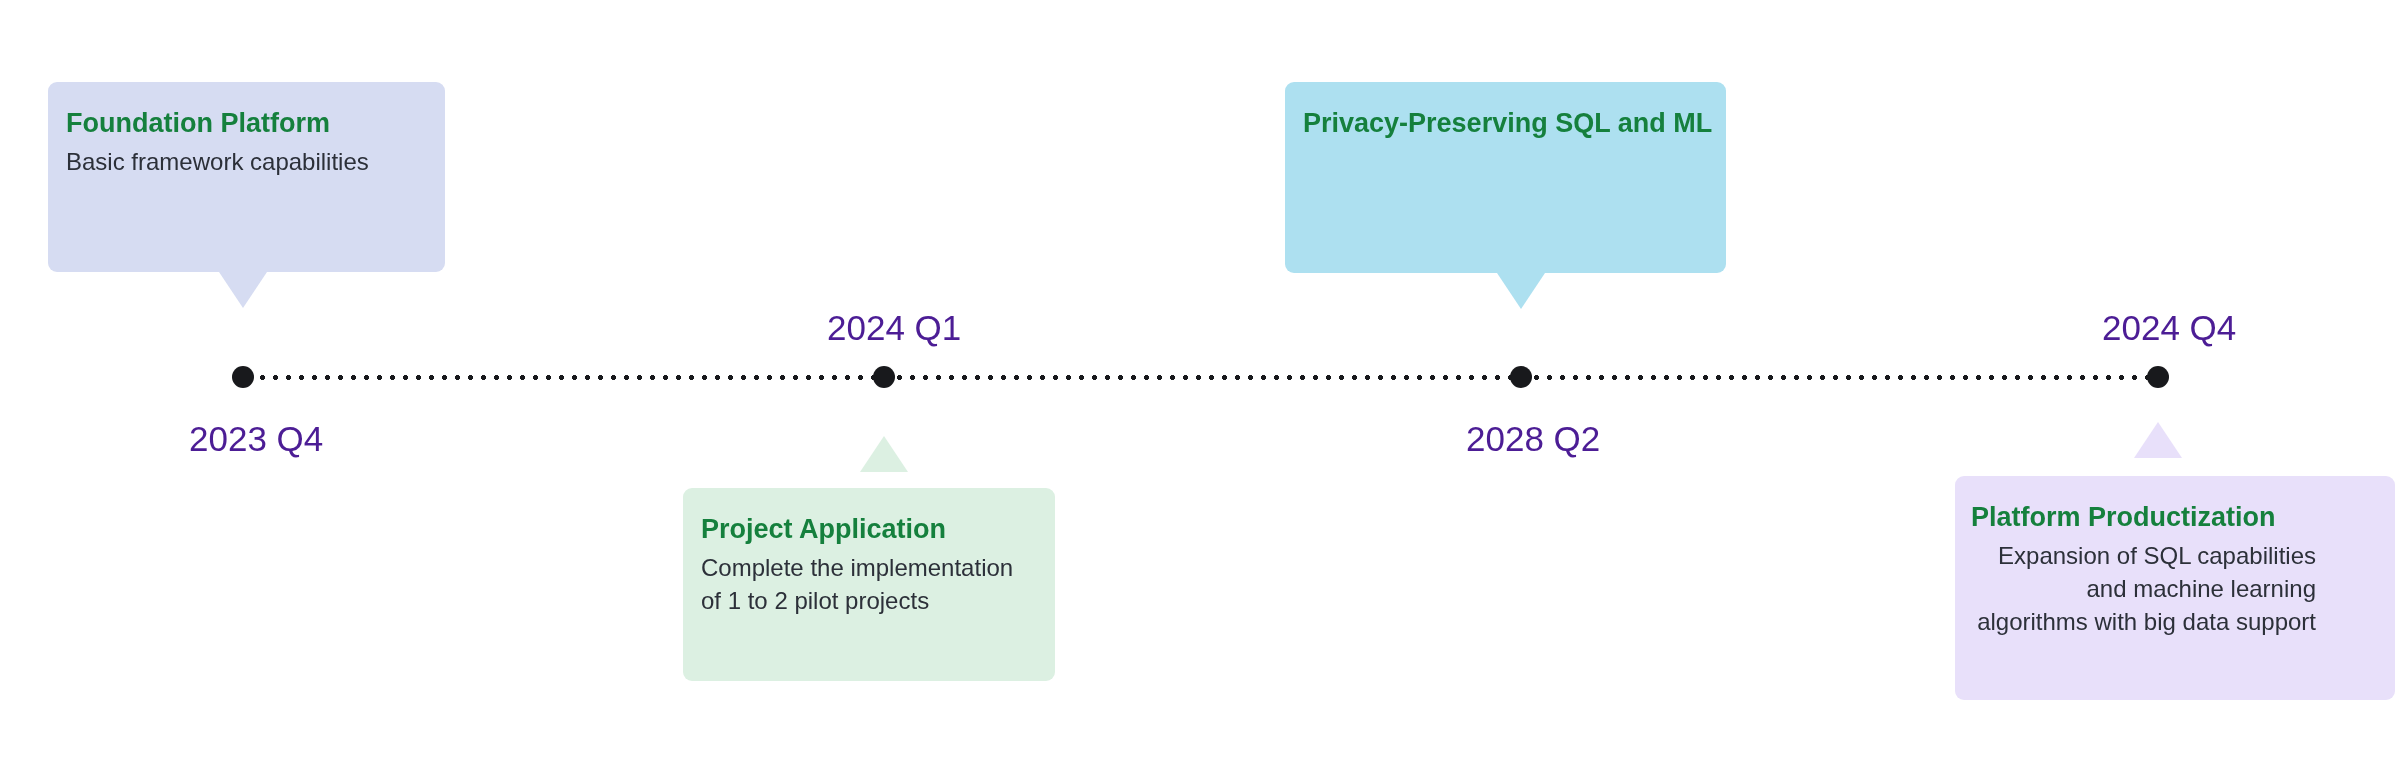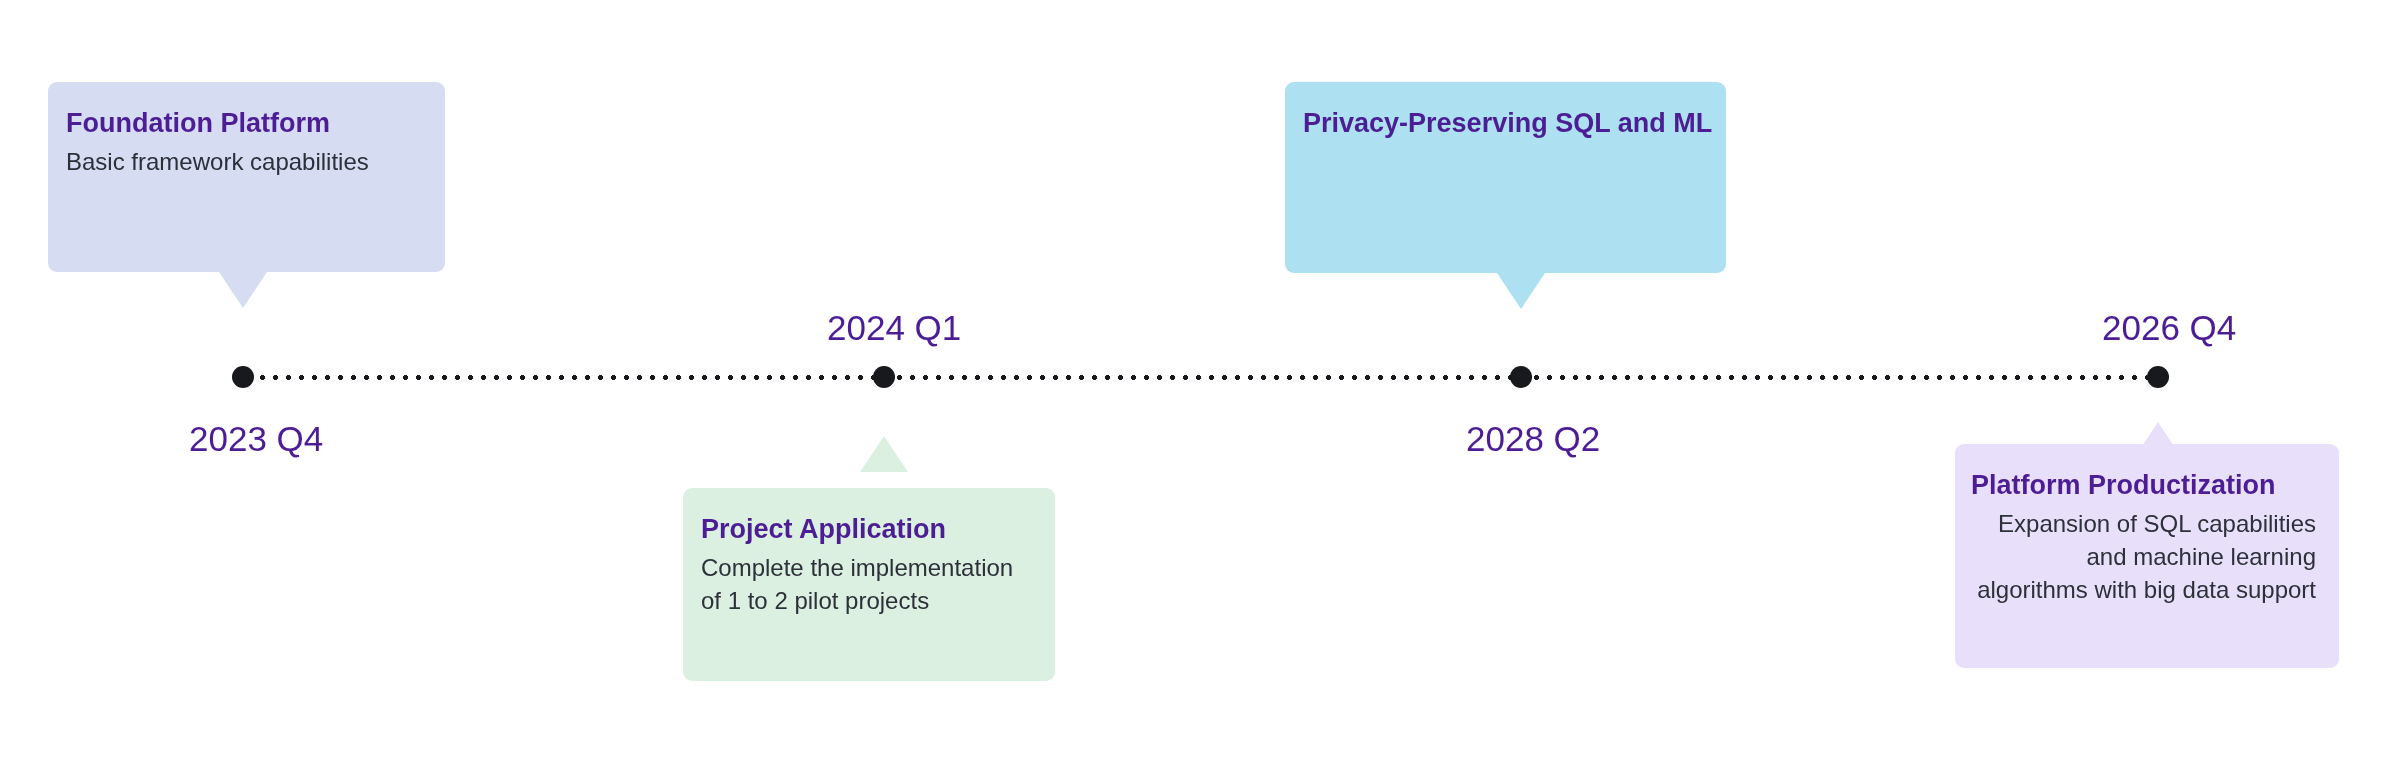--- a/index.html
+++ b/index.html
@@ -56,21 +56,21 @@
   
   .card {
     position: absolute;
     border-radius: 9px;
     box-sizing: border-box;
     padding: 26px 18px 18px 18px;
   }
   .card-title {
     font-size: 27px;
     font-weight: bold;
-    color: #4c1d95;
+    color: #15803d;
     line-height: 1.18;
     margin: 0 0 5px 0;
     white-space: nowrap;
   }
   .card-desc {
     font-size: 24px;
     font-weight: normal;
     color: #2c3039;
     line-height: 1.38;
     margin: 0;
@@ -102,38 +102,38 @@
   <div class="dot" style="left:884px;"></div>
   <div class="dot" style="left:1521px;"></div>
   <div class="dot" style="left:2158px;"></div>
 
   <div class="tick-label" style="left:189px; top:421px;">2023 Q4</div>
 
   <div class="tick-label" style="left:827px; top:310px;">2024 Q1</div>
 
   <div class="tick-label" style="left:1466px; top:421px;">2028 Q2</div>
 
-  <div class="tick-label" style="left:2102px; top:310px;">2026 Q4</div>
+  <div class="tick-label" style="left:2102px; top:310px;">2024 Q4</div>
 
   <div class="card" style="left:48px; top:82px; width:397px; height:190px; background:#d6dcf2;">
     <div class="card-title">Foundation Platform</div>
     <div class="card-desc">Basic framework capabilities</div>
   </div>
   <div class="pointer pointer-down" style="left:219px; top:272px; border-top:36px solid #d6dcf2;"></div>
 
   <div class="pointer pointer-up" style="left:860px; top:436px; border-bottom:36px solid #dcf0e2;"></div>
   <div class="card" style="left:683px; top:488px; width:372px; height:193px; background:#dcf0e2;">
     <div class="card-title">Project Application</div>
     <div class="card-desc" style="max-width:355px;">Complete the implementation of 1 to 2 pilot projects</div>
   </div>
 
   <div class="card" style="left:1285px; top:82px; width:441px; height:191px; background:#ade0f0;">
     <div class="card-title">Privacy-Preserving SQL and ML</div>
   </div>
   <div class="pointer pointer-down" style="left:1497px; top:273px; border-top:36px solid #ade0f0;"></div>
 
   <div class="pointer pointer-up" style="left:2134px; top:422px; border-bottom:36px solid #e8e0fa;"></div>
-  <div class="card" style="left:1955px; top:444px; width:384px; height:224px; background:#e8e0fa;padding-left:16px;">
+  <div class="card" style="left:1955px; top:476px; width:440px; height:224px; background:#e8e0fa;padding-left:16px;">
     <div class="card-title">Platform Productization</div>
     <div class="card-desc" style="max-width:345px;text-align:right;">Expansion of SQL capabilities and machine learning algorithms with big data support</div>
   </div>
 
 </div>
 
 </body></html>

